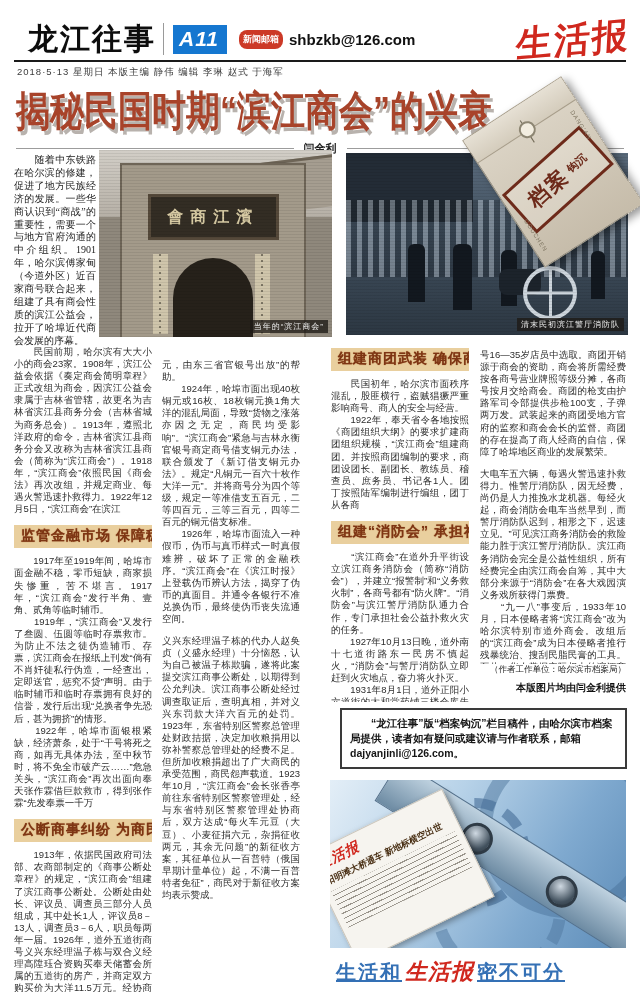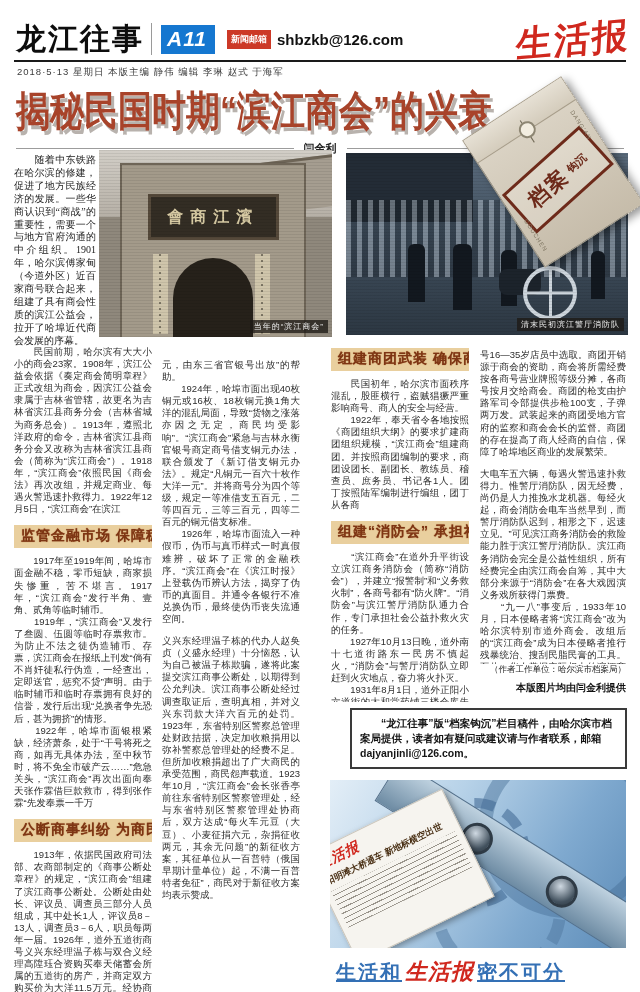--- a/index.html
+++ b/index.html
@@ -1,24 +1,24 @@
 <!DOCTYPE html>
 <html><head>
 <meta charset="utf-8">
 <style>
   html,body{margin:0;padding:0;background:#e9e9e9;}
   .page{position:relative;width:640px;height:992px;background:#ffffff;margin:0 auto;
         font-family:"Liberation Sans",sans-serif;overflow:hidden;color:#2d2d2d;}
 
   
   .masthead-row{position:absolute;top:18px;left:16px;right:14px;height:42px;display:flex;align-items:center;}
-  .section-title{font-size:30px;font-weight:900;color:#0d0d0d;letter-spacing:2px;font-family:Liberation Mono, monospace;}
+  .section-title{font-size:30px;font-weight:900;color:#0d0d0d;letter-spacing:2px;font-family:Liberation Mono, monospace;margin-left:12px;}
   .hdr-div{width:1px;height:32px;background:#9a9a9a;margin:0 9px 0 7px;}
   .page-no{background:#1577d0;color:#fff;font-weight:900;font-style:italic;font-size:21px;padding:2px 8px 3px 6px;letter-spacing:1px;}
-  .mail-badge{background:#cc3927;color:#fff;font-size:9px;font-weight:bold;padding:3px 4px;border-radius:0;margin:0 6px 0 12px;}
+  .mail-badge{background:#cc3927;color:#fff;font-size:9px;font-weight:bold;padding:3px 4px;border-radius:8px;margin:0 6px 0 12px;}
   .mail-addr{font-size:15px;font-weight:bold;color:#111;}
   .brand-logo{position:absolute;right:10px;top:16px;font-family:"Liberation Serif",serif;
       font-size:36px;font-weight:900;color:#d0281e;transform:rotate(-5deg) skewX(-8deg);letter-spacing:2px;}
   .hdr-rule{position:absolute;top:60px;left:14px;right:14px;height:2px;background:#1a1a1a;}
   .date-line{position:absolute;top:66px;left:17px;font-size:9.5px;color:#3b3b3b;letter-spacing:1px;}
 
   
   .headline{position:absolute;top:84px;left:16px;width:600px;font-size:34px;font-weight:900;
       color:#a8432a;letter-spacing:0px;transform:scaleY(1.22);transform-origin:left top;
       text-shadow:3px 3px 0 rgba(160,152,146,.75);white-space:nowrap;}
@@ -75,21 +75,21 @@
   #col3{left:331px;height:358px;}
   #col4{left:480px;width:146px;height:316px;padding-top:3px;}
   .body-text{font-size:9.5px;line-height:12.1px;text-align:justify;color:#2d2d2d;white-space:pre-line;margin:0 0 8px 0;}
   .sec-heading{display:inline-block;margin:2px 0 7px 0;padding:2px 7px 3px 7px;background:#e9cf9e;color:#7d3514;
       font-weight:900;font-size:14px;letter-spacing:1px;white-space:nowrap;text-shadow:0 0 1px #a05a28;}
   .author-note{position:absolute;left:480px;top:664px;width:146px;background:#fff;font-size:8.5px;color:#222;text-align:right;z-index:5;}
   .photo-credit{position:absolute;left:480px;top:679px;width:146px;background:#fff;font-size:10px;font-weight:bold;color:#111;text-align:right;z-index:5;padding:2px 0;}
 
   
   .rb-cover{position:absolute;left:330px;top:702px;width:300px;height:290px;background:#fff;z-index:6;}
-  .notice-box{margin:6px 3px 0 20px;border:2px solid #3a3a3a;padding:6px 8px;font-size:10.5px;line-height:15px;
+  .notice-box{margin:6px 3px 0 10px;border:2px solid #3a3a3a;padding:6px 8px;font-size:10.5px;line-height:15px;
       color:#151515;font-weight:bold;text-align:left;white-space:pre-line;}
   .promo{margin-top:11px;width:296px;}
   .promo-img{position:relative;height:168px;overflow:hidden;
       background:linear-gradient(120deg,#e3eef7 0%,#b7d2e8 35%,#7fa9cf 70%,#5d8cb8 100%);}
   .gear{position:absolute;border-radius:50%;}
   .gear1{right:-30px;top:-40px;width:150px;height:150px;border:14px solid rgba(70,110,150,.45);}
   .gear2{left:90px;top:18px;width:90px;height:90px;border:10px dashed rgba(60,100,145,.55);}
   .gear3{right:60px;bottom:-30px;width:110px;height:110px;border:12px dashed rgba(80,120,160,.5);}
   .steel-bar{position:absolute;left:70px;top:-20px;width:300px;height:46px;background:linear-gradient(#bfd2e0,#6d8ba3);
       border:1px solid #55708a;transform:rotate(32deg);transform-origin:left top;}

